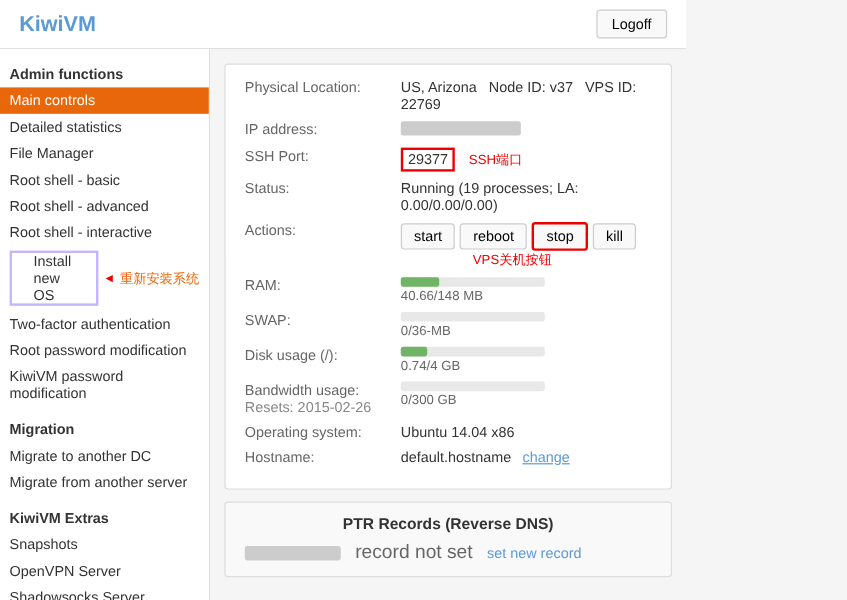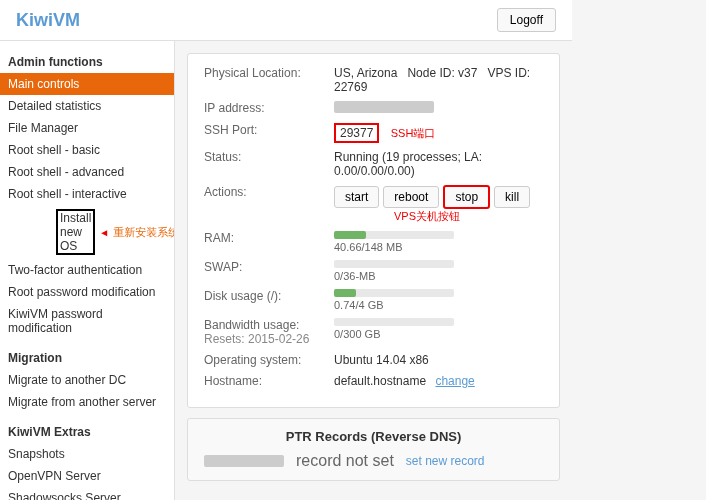--- a/index.html
+++ b/index.html
@@ -55,21 +55,21 @@
 
     
     .ptr-card { background: #f9f9f9; border: 1px solid #ddd; border-radius: 3px; padding: 10px 16px; }
     .ptr-title { text-align: center; font-size: 13px; font-weight: bold; margin-bottom: 8px; color: #333; }
     .ptr-content { display: flex; align-items: center; gap: 12px; }
     .ptr-placeholder { background: #ccc; height: 12px; width: 80px; border-radius: 2px; }
     .ptr-text { color: #666; font-size: 16px; }
     .ptr-link { color: #5b9bd5; cursor: pointer; }
 
     
-    .install-box { border: 2px solid #000000; display: inline-block; padding: 0 2px; margin-left: 48px; }
+    .install-box { border: 2px solid #c4b5fd; display: inline-block; padding: 0 18px; }
 
     
     .change-link { color: #5b9bd5; text-decoration: underline; cursor: pointer; margin-left: 6px; }
   </style>
 </head>
 <body>
 
 <div class="app-container">
 
   <div class="header">

